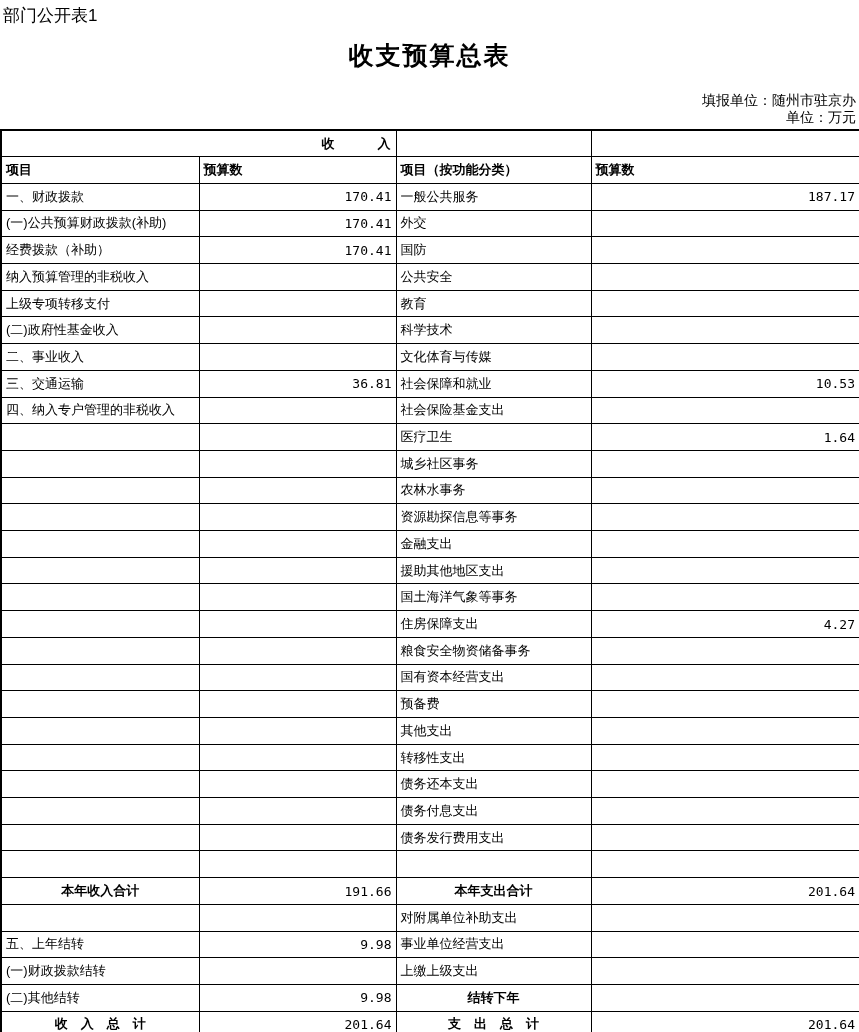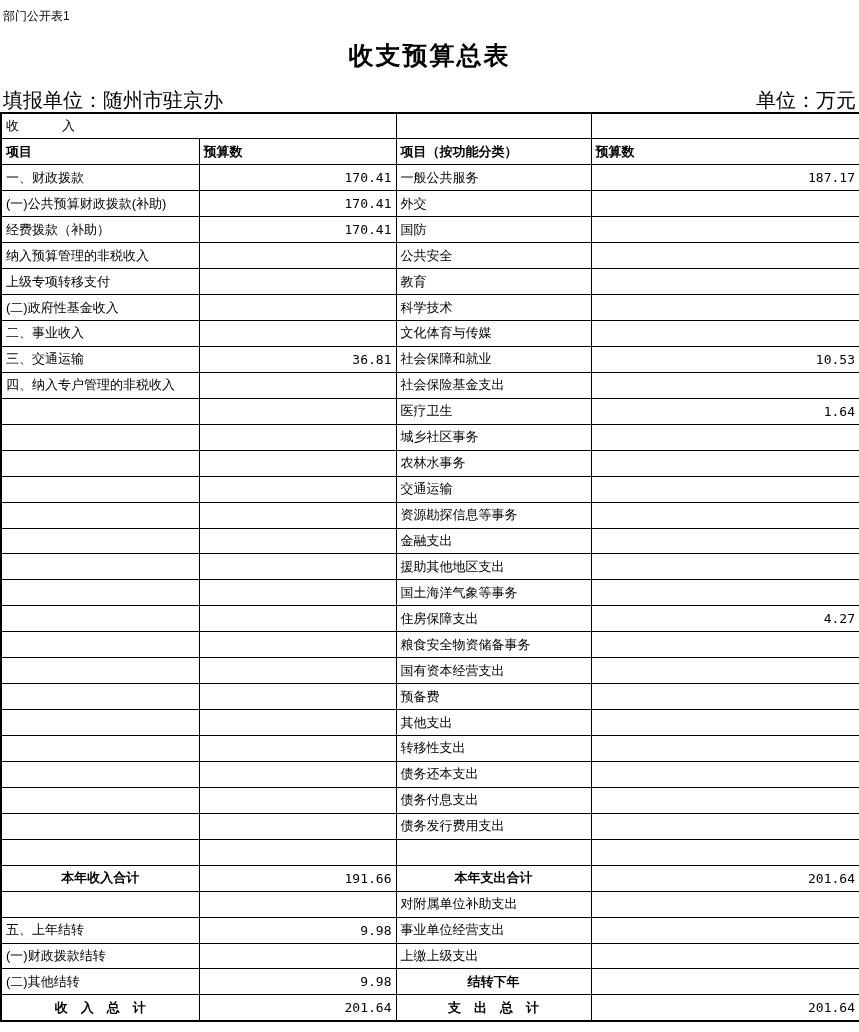--- a/index.html
+++ b/index.html
@@ -7,38 +7,39 @@
   body {
     width: 859px;
     height: 1032px;
     margin: 0 auto;
     font-family: "Liberation Sans", sans-serif;
     color: #000000;
     overflow: hidden;
   }
   .doc-label {
     padding: 8px 10px 0 3px;
-    font-size: 12px;
+    font-size: 17px;
     line-height: 16px;
   }
   .page-title {
     text-align: center;
     font-size: 25px;
     font-weight: bold;
     margin-top: 15px;
     letter-spacing: 2px;
     line-height: 32px;
   }
   .meta-row {
     display: flex;
     justify-content: space-between;
     align-items: flex-end;
-    font-size: 20px;
+    font-size: 14px;
     margin: 21px 3px 3px 3px;
     line-height: 17px;
+    flex-direction: column;
   }
   table.budget {
     border-collapse: collapse;
     table-layout: fixed;
     width: 859px;
     height: 910px;
     border: 2px solid #000;
   }
   table.budget td {
     border: 1px solid #000;
@@ -53,22 +54,22 @@
   td.lbl { text-align: left; }
   td.val {
     text-align: right;
     font-family: "DejaVu Sans Mono", monospace;
     font-size: 13px;
   }
   td.ctr { text-align: center; font-weight: bold; margin-left: 40px; }
   td.ind1 { padding-left: 13px; }
   td.ind2 { padding-left: 30px; }
   td.ghead {
-    text-align: left;
-    font-weight: normal;
+    text-align: right;
+    font-weight: bold;
     font-size: 14px;
     letter-spacing: 1px;
   }
   td.chead {
     font-weight: bold;
     font-size: 14px;
   }
 </style>
 </head>
 <body>
@@ -169,26 +170,20 @@
       </tr>
       <tr>
         <td class="lbl"></td>
         <td class="val"></td>
         <td class="lbl mid">农林水事务</td>
         <td class="val"></td>
       </tr>
       <tr>
         <td class="lbl"></td>
         <td class="val"></td>
-        <td class="lbl mid">交通运输</td>
-        <td class="val"></td>
-      </tr>
-      <tr>
-        <td class="lbl"></td>
-        <td class="val"></td>
         <td class="lbl mid">资源勘探信息等事务</td>
         <td class="val"></td>
       </tr>
       <tr>
         <td class="lbl"></td>
         <td class="val"></td>
         <td class="lbl mid">金融支出</td>
         <td class="val"></td>
       </tr>
       <tr>

